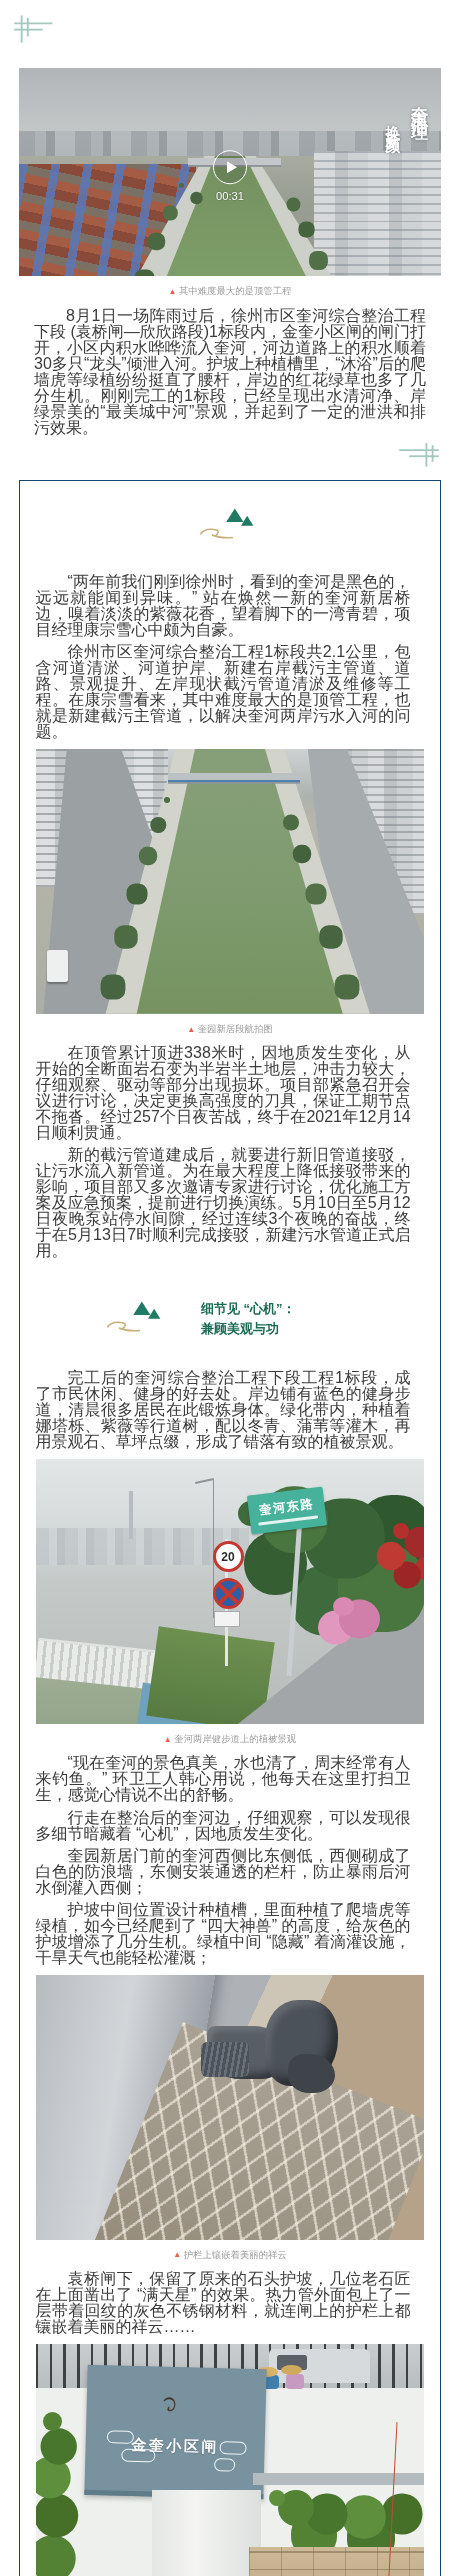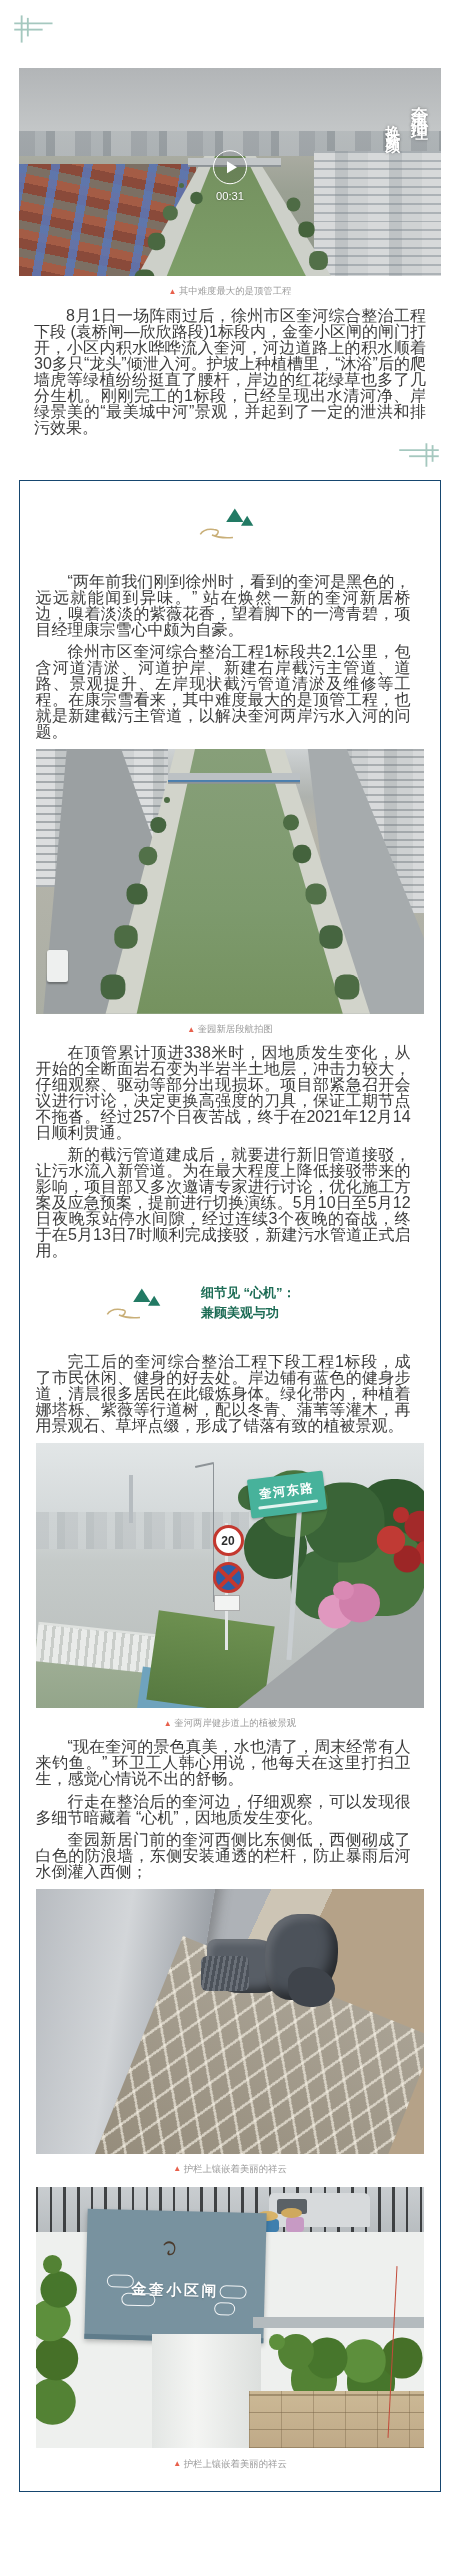--- a/index.html
+++ b/index.html
@@ -58,21 +58,21 @@
 
   
   .para{margin:6.2px 34px; font-size:16px; line-height:16px; text-align:justify; text-indent:2em; color:#3b3b3b;}
 
   
   .frame{margin:12.5px 19px 0 19px; border:1.2px solid #16466f; padding:21px 14.4px 17.5px 14.4px; background:#fff;}
   .frame .para{margin-left:1.2px; margin-right:15px;}
 
   
   .sec-head{display:flex; justify-content:center; align-items:flex-start; gap:29px; margin:3.7px 0 31px 0;}
-  .sec-head.second{margin-top:24px;align-items:flex-end;}
+  .sec-head.second{margin-top:40px;}
   .sec-icon{position:relative; width:69px; height:37px; flex:0 0 auto;}
   .sec-title{font-size:13px; font-weight:bold; color:#1b6b54; line-height:20px; min-width:156px;}
 
   .photo{position:relative; height:265px; overflow:hidden; background:#cfd2d0; margin:8.7px 1.2px 0 1.2px;}
 
   
   .p2-base{position:absolute;inset:0;background:linear-gradient(180deg,#ced2d3 0%,#bcc0bf 10%,#aeb2ae 18%,#b6b5ab 28%,#abaea4 100%);}
   .p2-bldg-l{position:absolute;left:0;top:0;width:34%;height:52%;
     background:repeating-linear-gradient(180deg,rgba(110,118,124,.5) 0 1.9px,transparent 1.9px 8px),
     repeating-linear-gradient(90deg,#dcdedf 0 19px,#c2c6c7 19px 30px,#d0d3d4 30px 49px);}
@@ -313,37 +313,39 @@
       <div class="p3-plate"></div>
     </div>
     <div class="caption">
       <span class="cap-tri">▲</span>
       <span>奎河两岸健步道上的植被景观</span>
     </div>
 
     <p class="para">“现在奎河的景色真美，水也清了，周末经常有人来钓鱼。” 环卫工人韩心用说，他每天在这里打扫卫生，感觉心情说不出的舒畅。</p>
     <p class="para">行走在整治后的奎河边，仔细观察，可以发现很多细节暗藏着 “心机”，因地质发生变化。</p>
     <p class="para">奎园新居门前的奎河西侧比东侧低，西侧砌成了白色的防浪墙，东侧安装通透的栏杆，防止暴雨后河水倒灌入西侧；</p>
+    <p class="para">护坡中间位置设计种植槽，里面种植了爬墙虎等绿植，如今已经爬到了 “四大神兽” 的高度，给灰色的护坡增添了几分生机。绿植中间 “隐藏” 着滴灌设施，干旱天气也能轻松灌溉；</p>
 
     <div class="photo">
       <div class="p4-base"></div>
       <div class="p4-slab"></div>
       <div class="p4-lattice"></div>
       <div class="p4-dragon">
         <div class="p4-d1"></div>
         <div class="p4-mane"></div>
         <div class="p4-d2"></div>
         <div class="p4-d3"></div>
       </div>
     </div>
     <div class="caption">
       <span class="cap-tri">▲</span>
       <span>护栏上镶嵌着美丽的祥云</span>
     </div>
 
+    <p class="para">袁桥闸下，保留了原来的石头护坡，几位老石匠在上面凿出了 “满天星” 的效果。热力管外面包上了一层带着回纹的灰色不锈钢材料，就连闸上的护栏上都镶嵌着美丽的祥云……</p>
 
     <div class="photo p5">
       <div class="p5-base"></div>
       <div class="p5-top"></div>
       <div class="p5-truck"></div>
       <div class="p5-man1"></div>
       <div class="p5-man2"></div>
       <div class="p5-hat1"></div>
       <div class="p5-hat2"></div>
       <div class="p5-fence">

